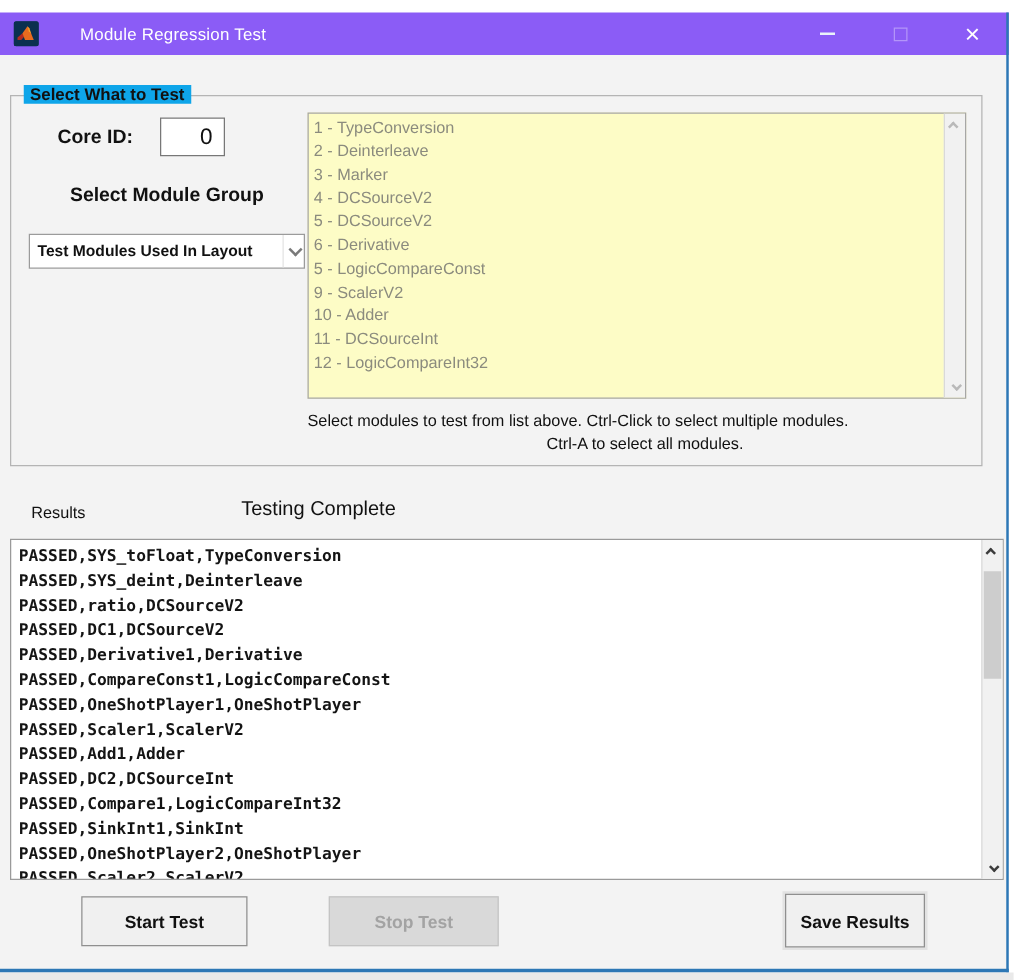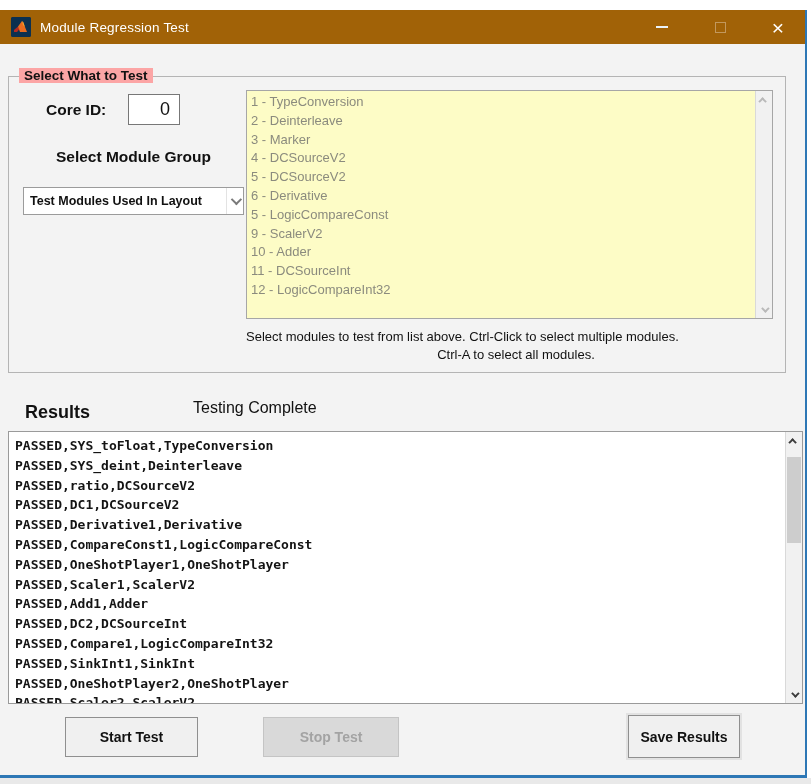--- a/index.html
+++ b/index.html
@@ -4,21 +4,21 @@
 <style>
   * { margin:0; padding:0; box-sizing:border-box; }
   html,body { width:811px; height:784px; background:#ffffff; }
   body { font-family:"Liberation Sans", sans-serif; position:relative; overflow:hidden; }
 
   .screen { position:absolute; inset:0; width:811px; height:784px; background:#ffffff; }
 
   
   .titlebar {
     position:absolute; left:0; top:10px; width:807px; height:34px;
-    background:#a16207; display:flex; align-items:center;
+    background:#8b5cf6; display:flex; align-items:center;gap:24px;
   }
   .app-icon {
     width:20px; height:20px; margin-left:11px; background:#0b3050;
     border-radius:2px; position:relative; overflow:hidden; flex:0 0 auto;
   }
   .app-icon svg { position:absolute; inset:0; }
   .title-text { color:#ffffff; font-size:13.5px; margin-left:9px; letter-spacing:.2px; }
   .win-controls { position:absolute; right:0; top:0; height:34px; display:flex; }
   .win-btn { width:58px; height:34px; display:flex; align-items:center; justify-content:center; }
   .glyph-min { width:12px; height:2px; background:#eaf2f9; }
@@ -31,21 +31,21 @@
   .edge-right  { position:absolute; right:4px; top:10px; width:2px; height:768px; background:#2d77b5; }
   .edge-bottom { position:absolute; left:0; top:775px; width:807px; height:3px; background:#2d77b5; }
   .below-strip { position:absolute; left:0; top:778px; width:811px; height:6px; background:#e9e9e9; }
 
   
   .groupbox {
     position:absolute; left:8px; top:32px; width:778px; height:297px;
     border:1px solid #b4b4b4;
   }
   .groupbox-legend {
-    position:absolute; left:10px; top:-9px; padding:0 5px; background:#fca5a5;
+    position:absolute; left:10px; top:-9px; padding:0 5px; background:#0ea5e9;
     font-weight:bold; font-size:13.5px; color:#111111;
   }
 
   .coreid-label { position:absolute; left:37px; top:24px; font-size:15.5px; font-weight:bold; color:#111; }
   .coreid-input {
     position:absolute; left:119px; top:17px; width:52px; height:31px;
     background:#ffffff; border:1px solid #777777;
     font-size:18px; color:#111; text-align:right; padding-right:9px;
     font-family:"Liberation Sans", sans-serif;
   }
@@ -72,21 +72,21 @@
   .chev-up-lt    { width:6px; height:6px; border-left:2px solid #b9b9b9; border-top:2px solid #b9b9b9; transform:rotate(45deg) translateY(2px); }
   .chev-down-lt  { width:6px; height:6px; border-right:2px solid #b9b9b9; border-bottom:2px solid #b9b9b9; transform:rotate(45deg) translateY(-2px); }
   .chev-up-dk    { width:6px; height:6px; border-left:2px solid #3c3c3c; border-top:2px solid #3c3c3c; transform:rotate(45deg) translateY(2px); }
   .chev-down-dk  { width:6px; height:6px; border-right:2px solid #3c3c3c; border-bottom:2px solid #3c3c3c; transform:rotate(45deg) translateY(-2px); }
   .sb-thumb { position:absolute; left:1px; width:14px; background:#cdcdcd; }
 
   .hint-line1 { position:absolute; left:237px; top:252px; width:540px; text-align:left; font-size:13px; color:#111; }
   .hint-line2 { position:absolute; left:237px; top:270px; width:540px; text-align:center; font-size:13px; color:#111; }
 
   
-  .results-label  { position:absolute; left:25px;  top:358px; font-size:18px; font-weight:bold; color:#111; }
+  .results-label  { position:absolute; left:25px;  top:358px; font-size:13px; font-weight:normal; color:#111; }
   .results-status { position:absolute; left:153px; top:355px; font-size:16px; color:#111;margin-left:40px; }
 
   .results-box {
     position:absolute; left:8px; top:387px; width:795px; height:273px;
     background:#ffffff; border:1px solid #9a9a9a; display:flex;
   }
   .results-lines { flex:1; overflow:hidden; padding:4px 0 0 6px; }
   .results-lines div {
     font-family:"DejaVu Sans Mono", "Liberation Mono", monospace;
     font-weight:bold; font-size:13px; line-height:19.8px; color:#141414; white-space:nowrap;

